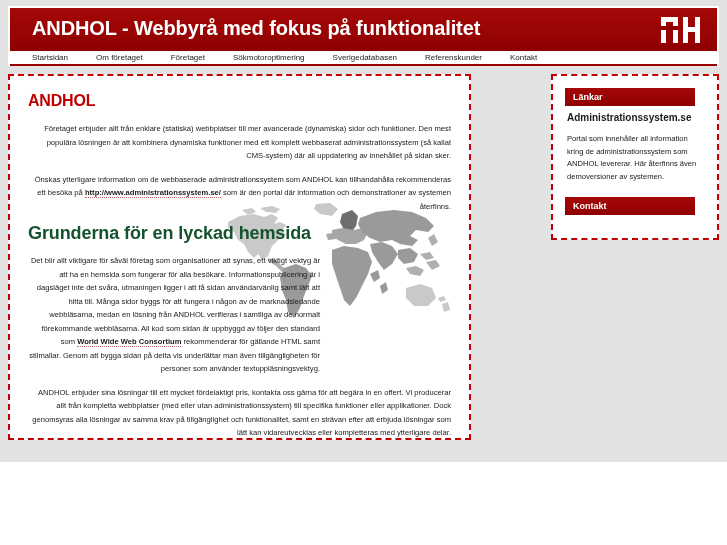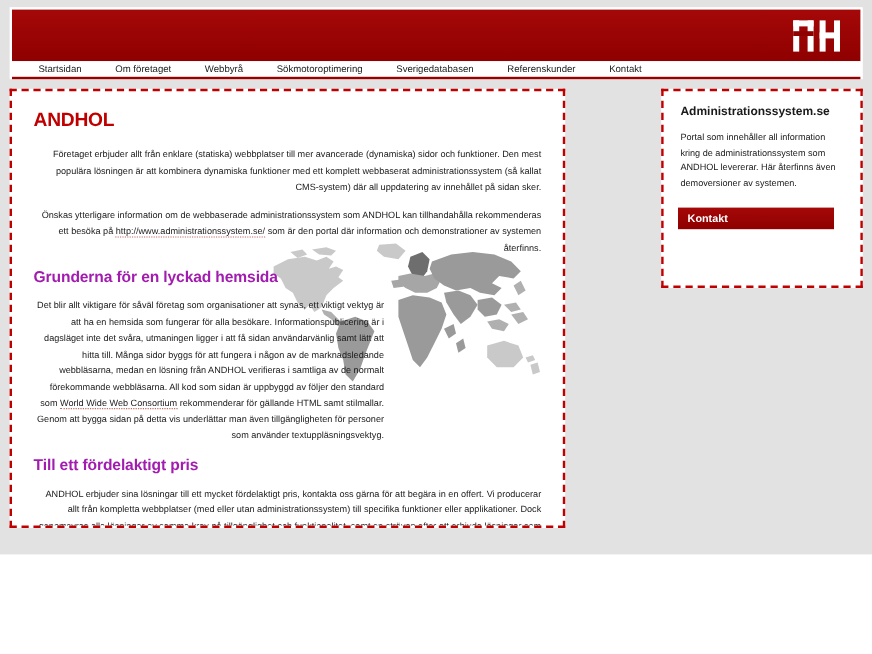--- a/index.html
+++ b/index.html
@@ -111,37 +111,38 @@
 
   h1.sec-title {
     margin: 0 0 12px 0;
     color: #c00000;
     font-size: 16px;
     font-weight: bold;
     letter-spacing: -0.2px;
   }
   h2.sec-title {
     margin: 4px 0 10px 0;
-    color: #a21caf;
-    font-size: 13px;
+    color: #14532d;
+    font-size: 18px;
     font-weight: bold;
     letter-spacing: -0.1px;
   }
   p.body {
     margin: 0 0 10px 0;
     color: #1a1a1a;
     font-size: 7.6px;
     line-height: 13.5px;
     text-align: right;
   }
   p.narrow { width: 292px; }
   a.dotted {
     color: #1a1a1a;
     text-decoration: none;
     border-bottom: 1px dotted #c46a6a;
+    font-weight: bold;
   }
 
   
   .sidebar-box {
     position: absolute;
     left: 551px;
     top: 74px;
     width: 168px;
     height: 166px;
     background: #ffffff;
@@ -175,39 +176,40 @@
 </head>
 <body>
 
 <div id="page">
 
   <div class="shell"></div>
 
   <div class="header-wrap">
 
     <div class="header-bar">
+      <div class="header-title">ANDHOL - Webbyrå med fokus på funktionalitet</div>
 
       <svg class="logo" viewBox="0 0 44 34" xmlns="http://www.w3.org/2000/svg">
         <rect x="0" y="0" width="44" height="34" fill="none"></rect>
 
         <rect x="2" y="4" width="17" height="5" fill="#ffffff"></rect>
         <rect x="2" y="4" width="5" height="26" fill="#ffffff"></rect>
         <rect x="14" y="4" width="5" height="26" fill="#ffffff"></rect>
         <rect x="2" y="13" width="17" height="4" fill="#8f0000"></rect>
 
         <rect x="24" y="4" width="5" height="26" fill="#ffffff"></rect>
         <rect x="36" y="4" width="5" height="26" fill="#ffffff"></rect>
         <rect x="24" y="14" width="17" height="5" fill="#ffffff"></rect>
       </svg>
     </div>
 
     <div class="nav-bar">
       <a class="nav-item" href="#">Startsidan</a>
       <a class="nav-item" href="#">Om företaget</a>
-      <a class="nav-item" href="#">Webbyrå</a>
+      <a class="nav-item" href="#">Företaget</a>
       <a class="nav-item" href="#">Sökmotoroptimering</a>
       <a class="nav-item" href="#">Sverigedatabasen</a>
       <a class="nav-item" href="#">Referenskunder</a>
       <a class="nav-item" href="#">Kontakt</a>
     </div>
   </div>
 
   <div class="content-box">
 
     <svg class="worldmap" viewBox="0 0 245 132" xmlns="http://www.w3.org/2000/svg">
@@ -262,29 +264,29 @@
       <p class="body">
         <span>Önskas ytterligare information om de webbaserade administrationssystem som ANDHOL kan tillhandahålla rekommenderas ett besöka på </span><a class="dotted" href="#">http://www.administrationssystem.se/</a><span> som är den portal där information och demonstrationer av systemen återfinns.</span>
       </p>
 
       <h2 class="sec-title">Grunderna för en lyckad hemsida</h2>
 
       <p class="body narrow">
         <span>Det blir allt viktigare för såväl företag som organisationer att synas, ett viktigt vektyg är att ha en hemsida som fungerar för alla besökare. Informationspublicering är i dagsläget inte det svåra, utmaningen ligger i att få sidan användarvänlig samt lätt att hitta till. Många sidor byggs för att fungera i någon av de marknadsledande webbläsarna, medan en lösning från ANDHOL verifieras i samtliga av de normalt förekommande webbläsarna. All kod som sidan är uppbyggd av följer den standard som </span><a class="dotted" href="#">World Wide Web Consortium</a><span> rekommenderar för gällande HTML samt stilmallar. Genom att bygga sidan på detta vis underlättar man även tillgängligheten för personer som använder textuppläsningsvektyg.</span>
       </p>
 
-      <h2 class="sec-title">Till ett fördelaktigt pris</h2>
 
       <p class="body">ANDHOL erbjuder sina lösningar till ett mycket fördelaktigt pris, kontakta oss gärna för att begära in en offert. Vi producerar allt från kompletta webbplatser (med eller utan administrationssystem) till specifika funktioner eller applikationer. Dock genomsyras alla lösningar av samma krav på tillgänglighet och funktionalitet, samt en strävan efter att erbjuda lösningar som lätt kan vidareutvecklas eller kompletteras med ytterligare delar.</p>
 
     </div>
   </div>
 
   <div class="sidebar-box">
 
+    <div class="side-head">Länkar</div>
 
     <div class="side-strong">Administrationssystem.se</div>
 
     <div class="side-text">Portal som innehåller all information kring de administrationssystem som ANDHOL levererar. Här återfinns även demoversioner av systemen.</div>
 
     <div class="side-head second">Kontakt</div>
 
 
 
   </div>

